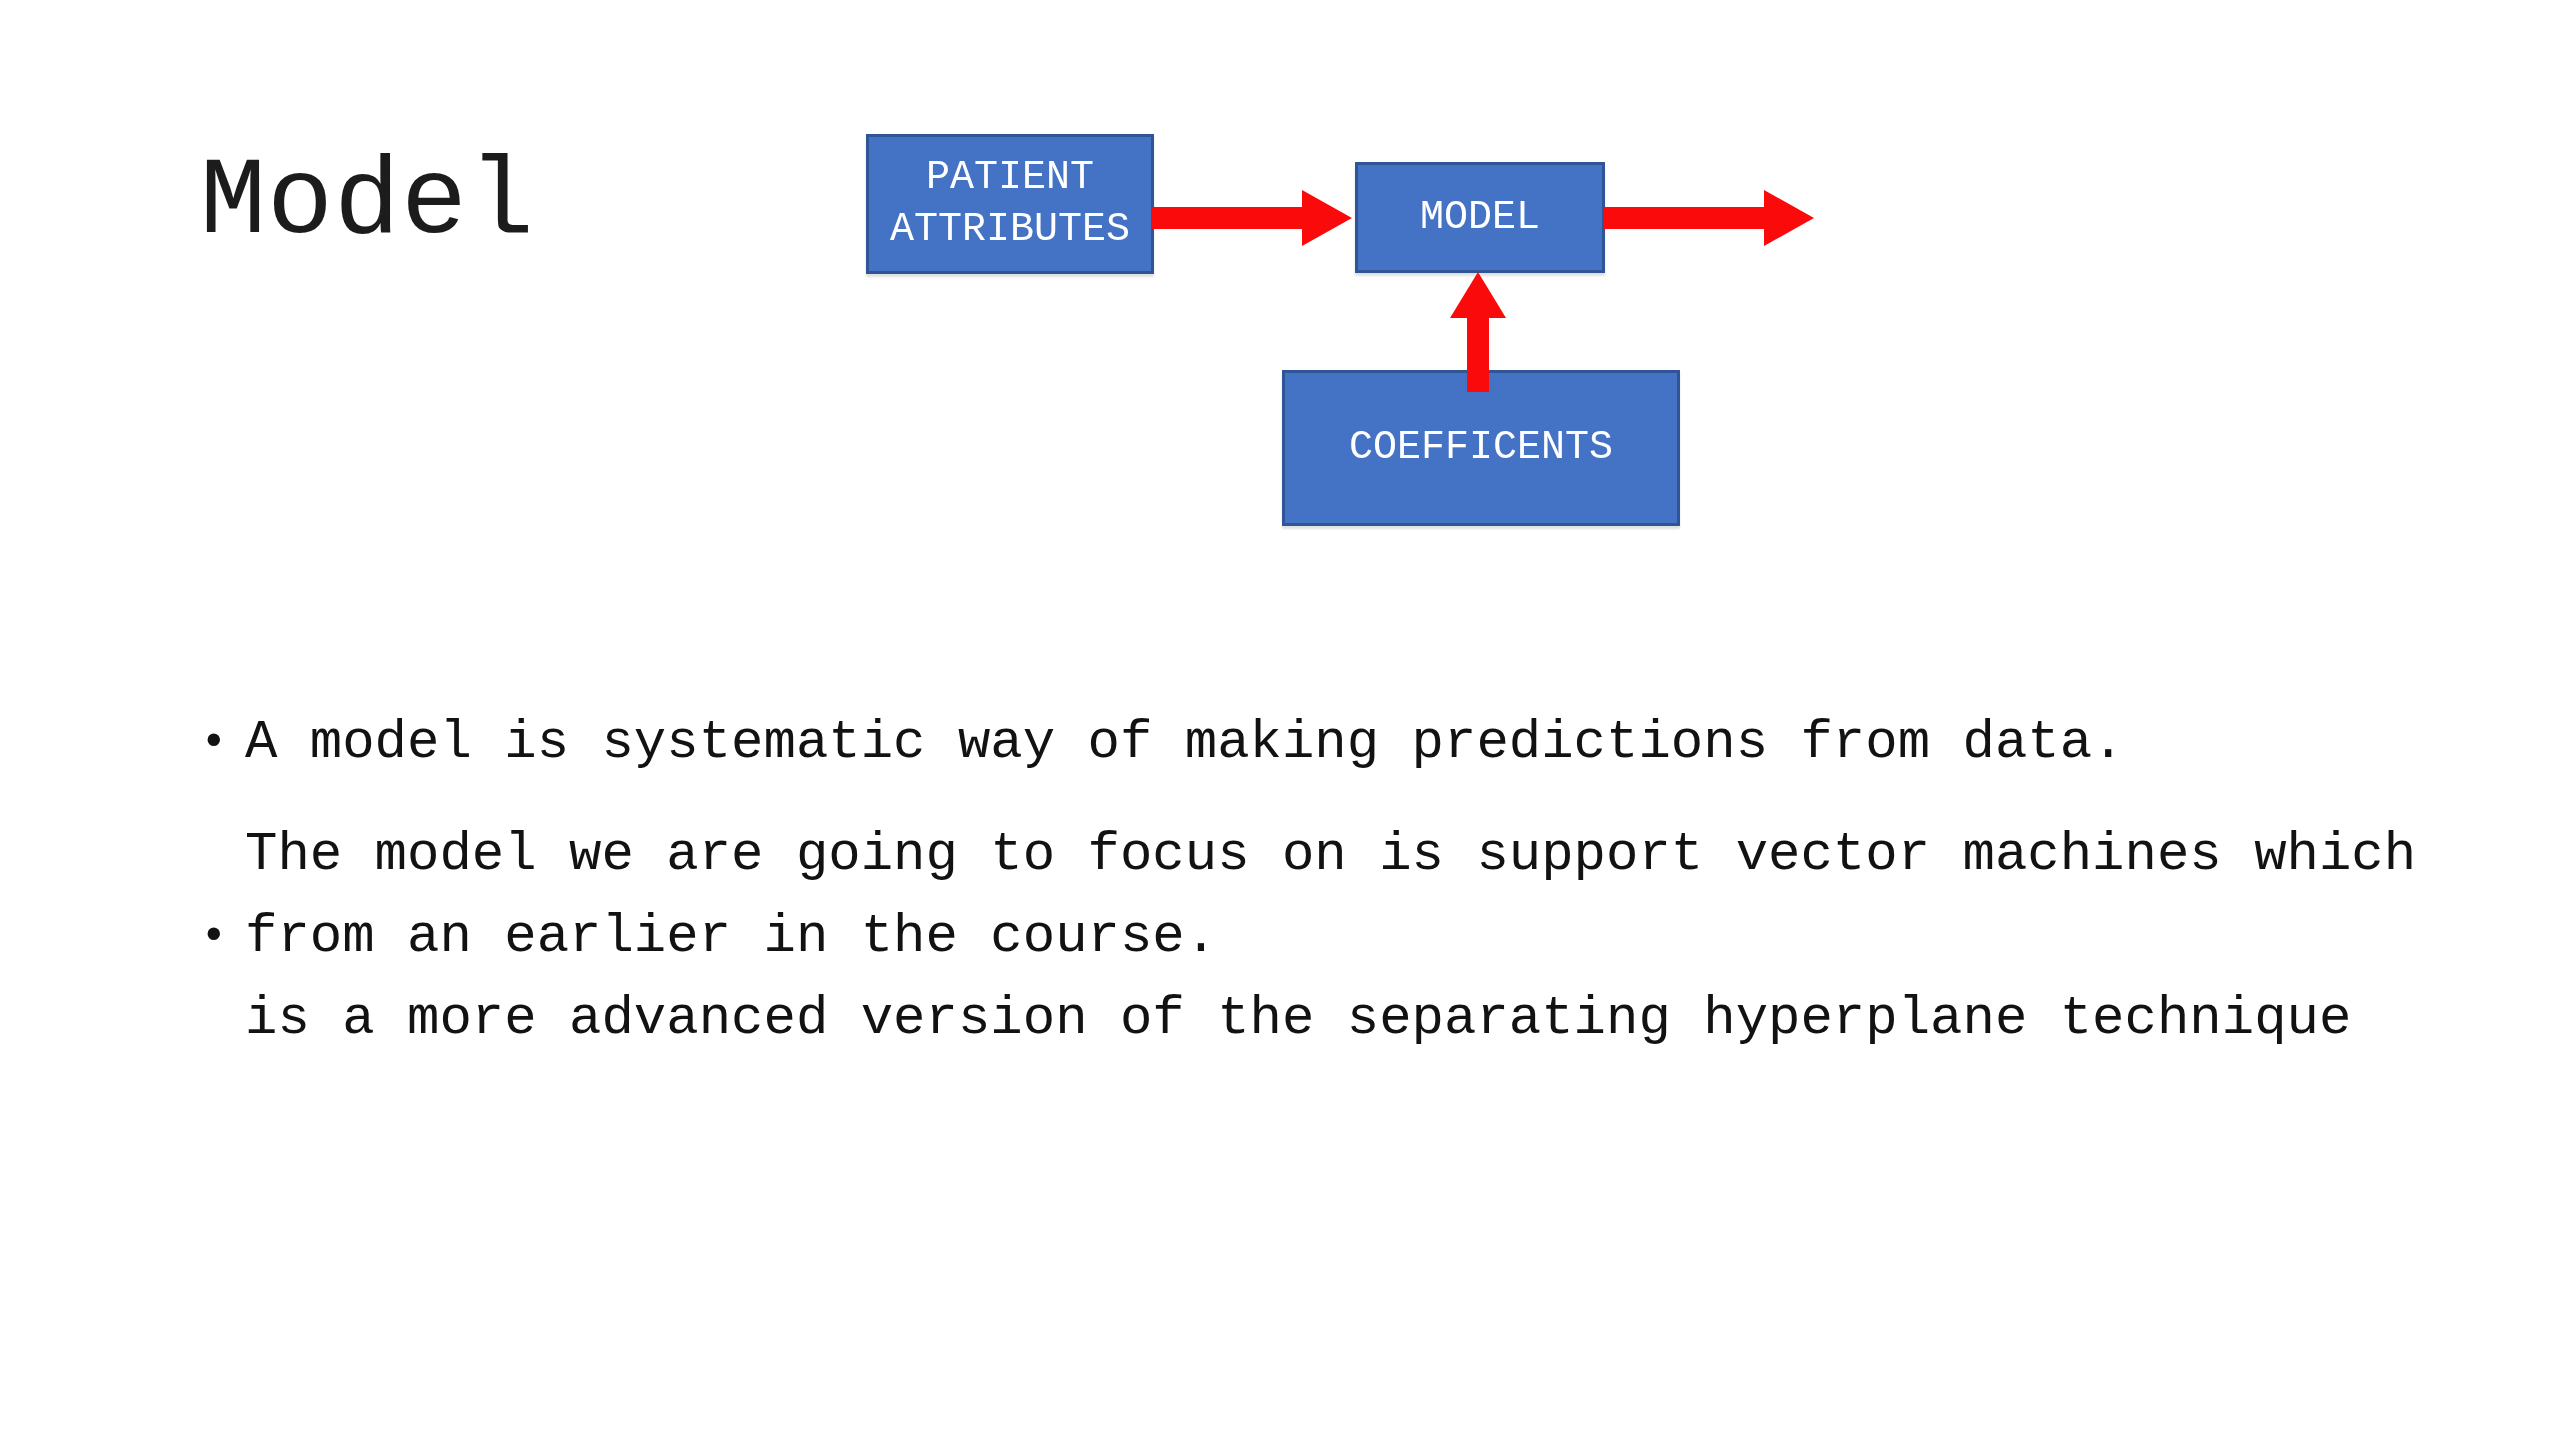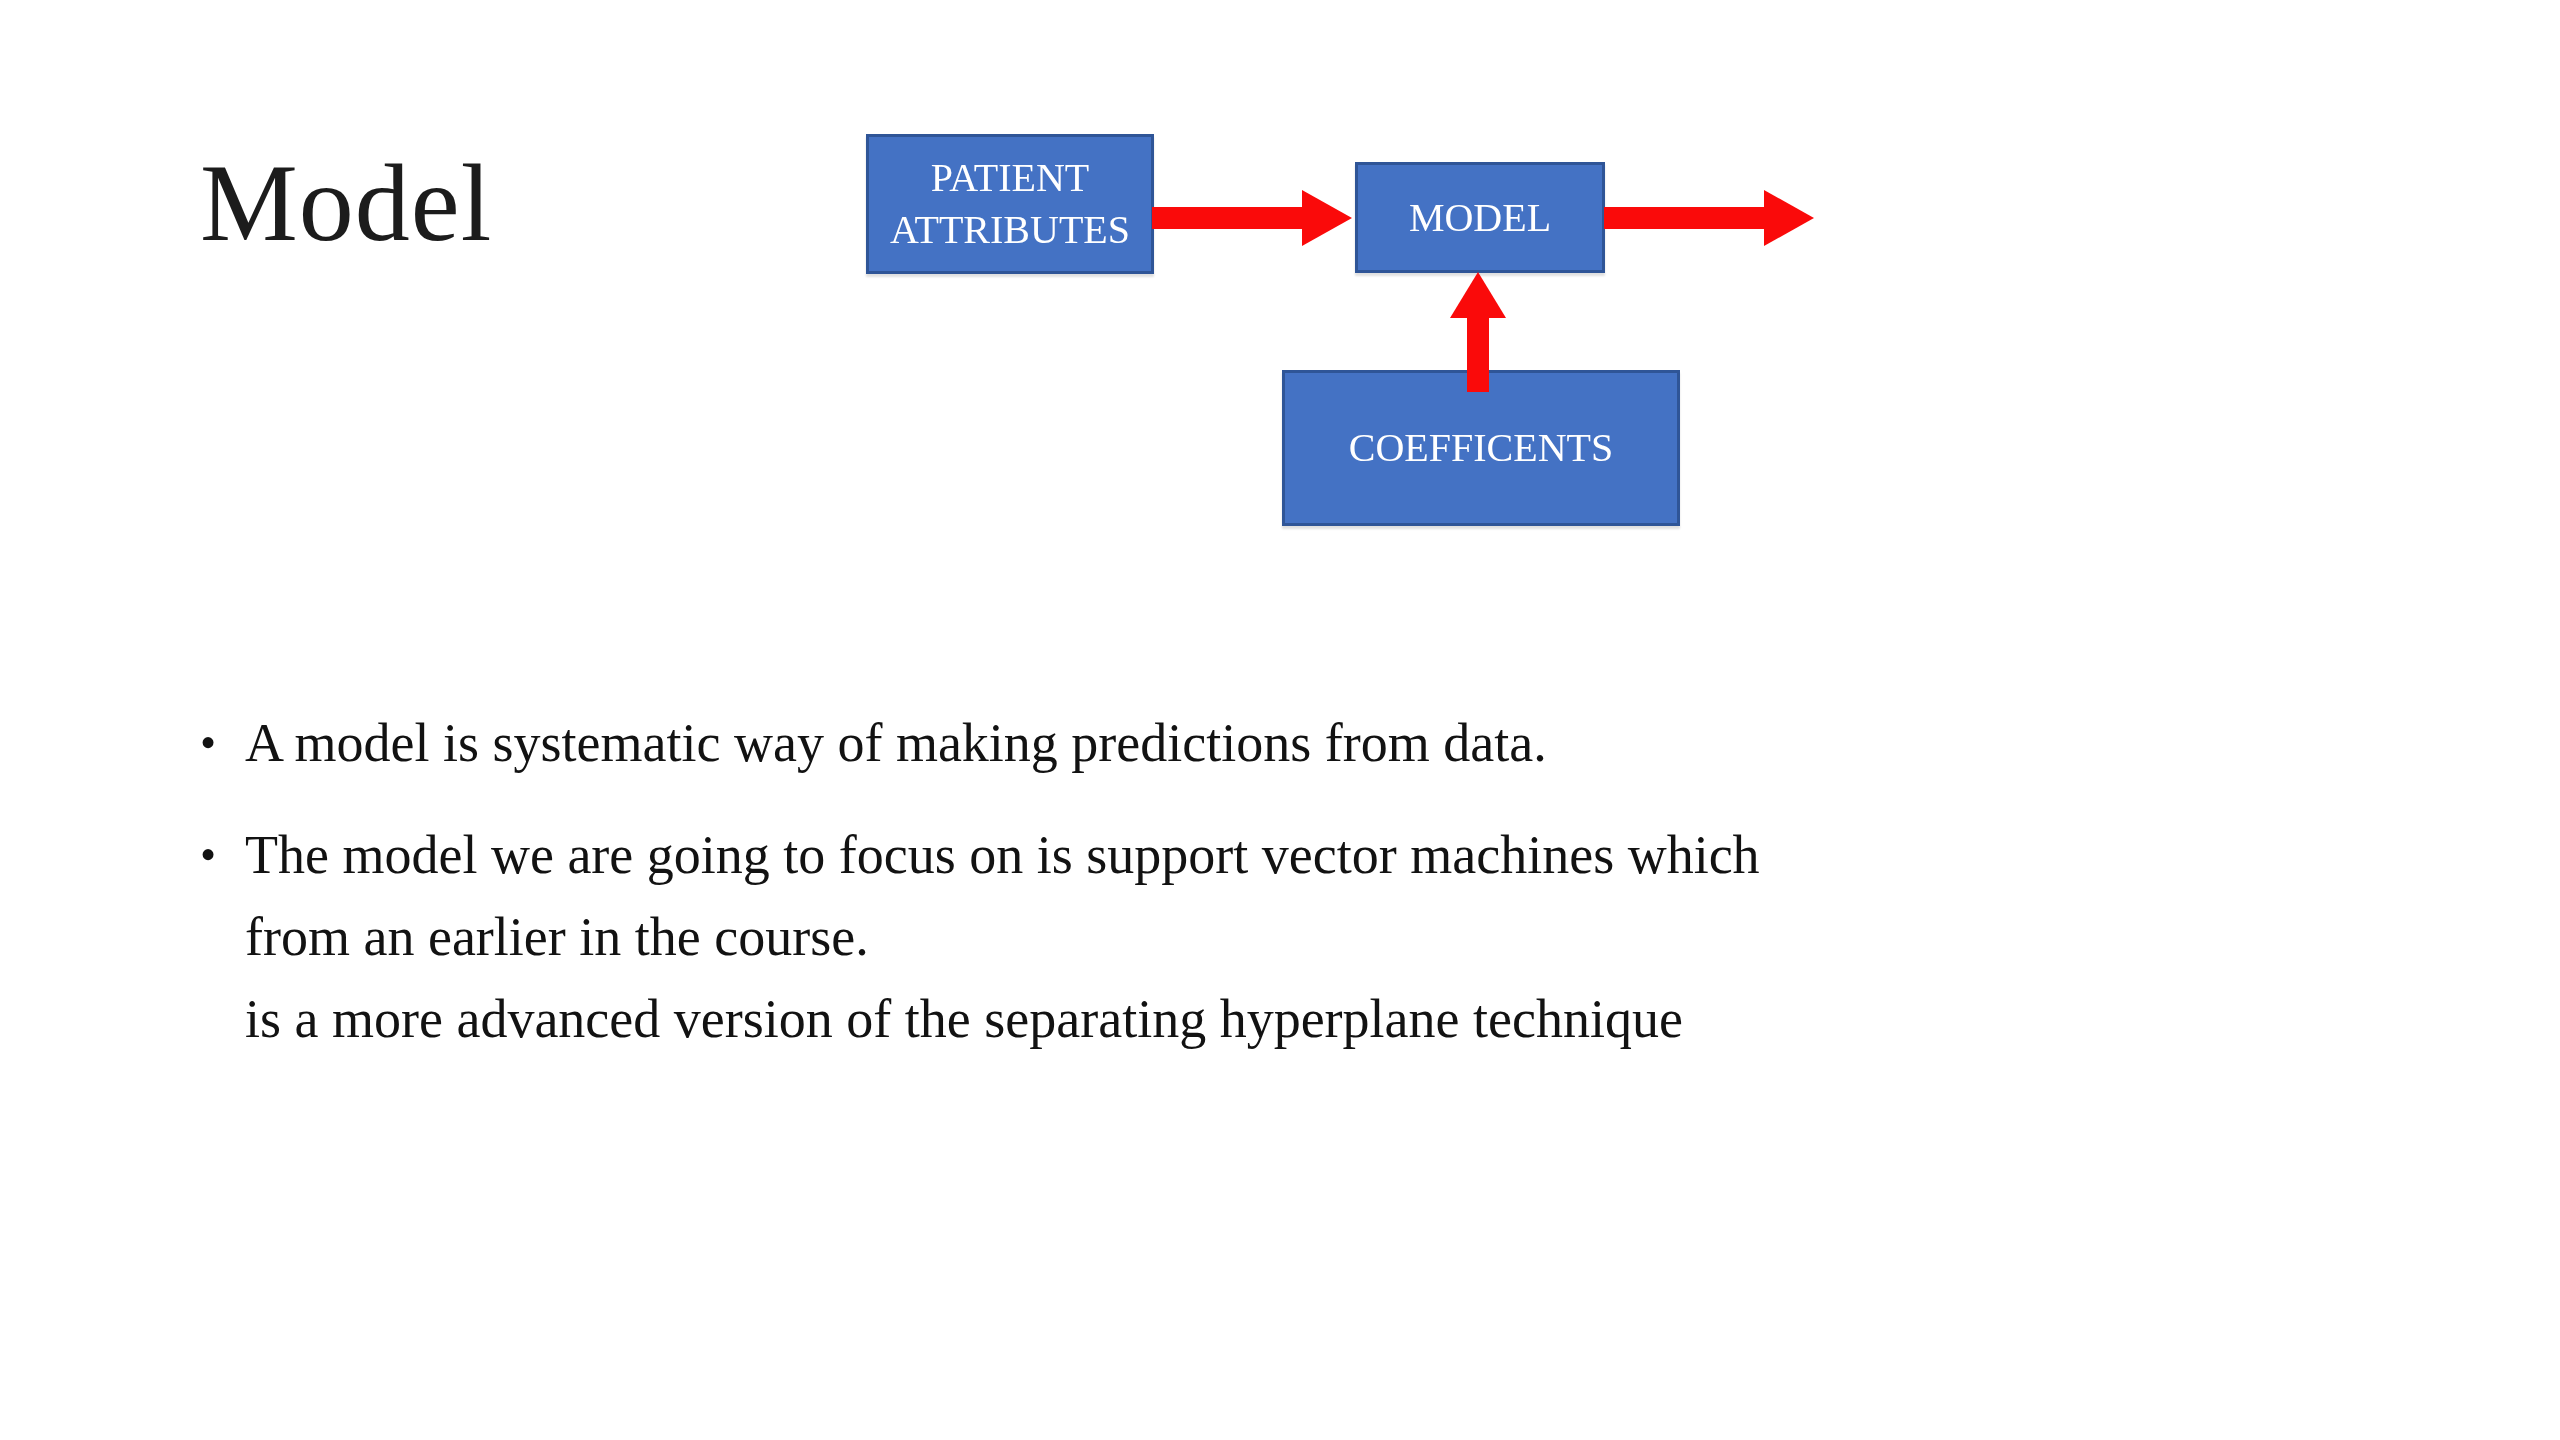--- a/index.html
+++ b/index.html
@@ -11,21 +11,21 @@
     --node-text: #ffffff;
     --arrow: #fa0a0a;
   }
   * { margin: 0; padding: 0; box-sizing: border-box; }
   html, body { background: #e8e8e8; }
   .slide {
     position: relative;
     width: 2560px;
     height: 1440px;
     background: var(--background);
-    font-family: Liberation Serif, serif;
+    font-family: Liberation Mono, monospace;
     overflow: hidden;
   }
   .slide-title {
     position: absolute;
     left: 200px;
     top: 148px;
     font-size: 110px;
     font-weight: 300;
     letter-spacing: 1px;
     color: var(--title-text);
@@ -75,20 +75,21 @@
     left: 200px;
     top: 702px;
     width: 2230px;
     color: var(--body-text);
     font-size: 54px;
     line-height: 82px;
   }
   .bullet {
     display: flex;
     margin-bottom: 30px;
+    align-items: center;
   }
   .bullet-marker {
     flex: 0 0 45px;
     font-size: 46px;
   }
   .bullet-marker::before { content: "\2022"; }
   .bullet-text { flex: 1; }
 </style>
 </head>
 <body>

